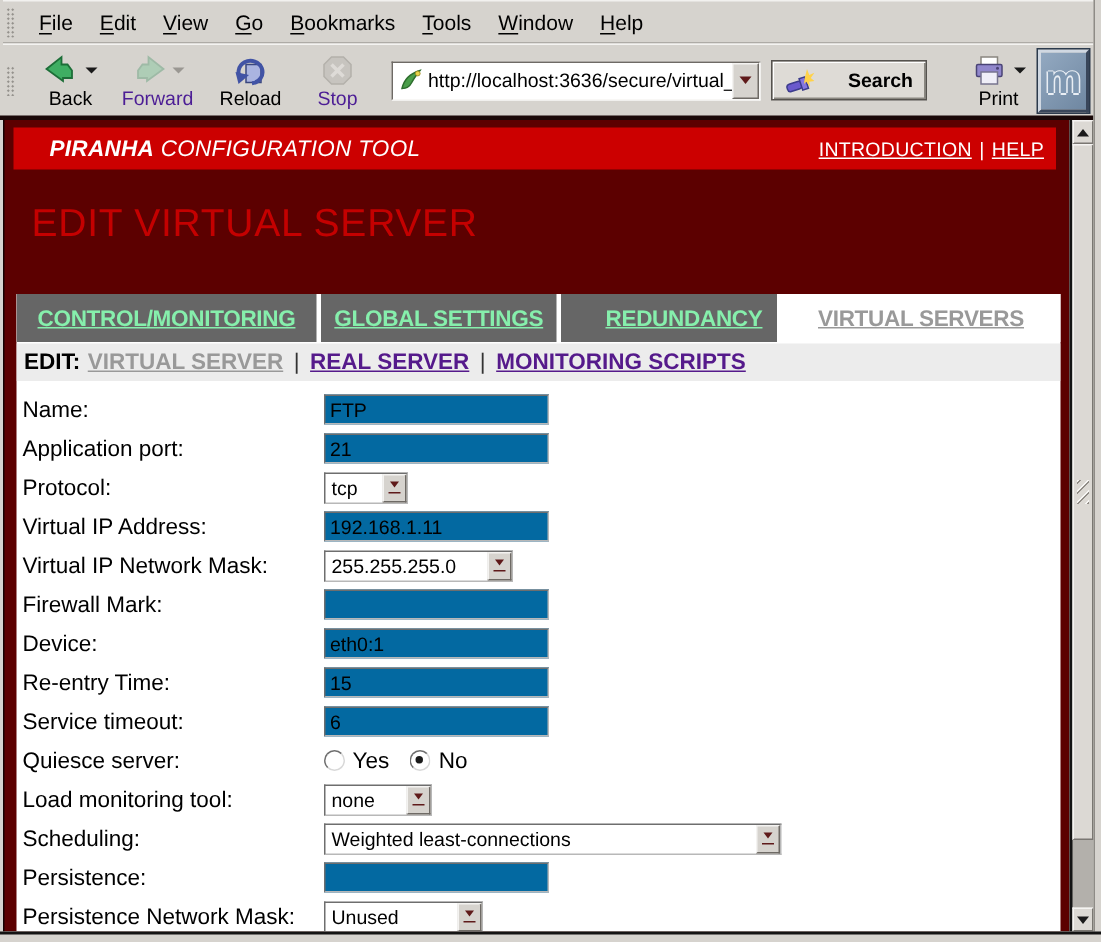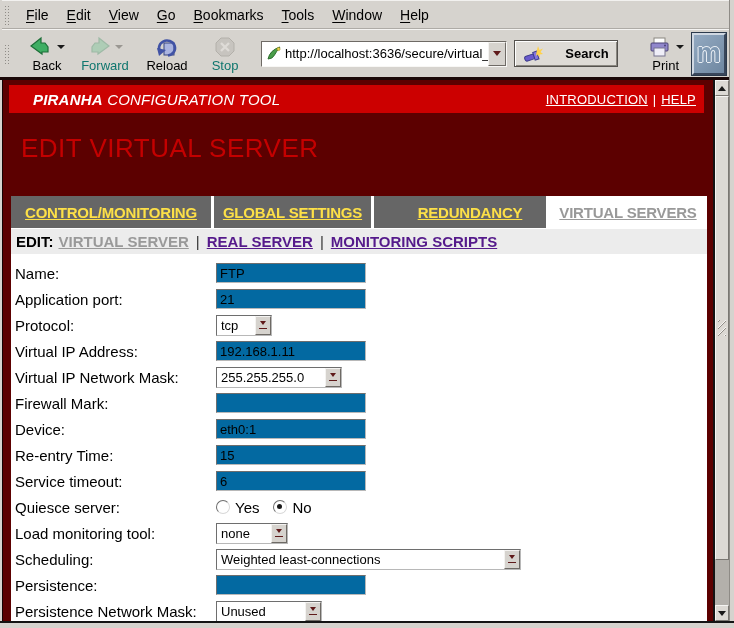--- a/index.html
+++ b/index.html
@@ -21,21 +21,21 @@
     background-image:radial-gradient(#8f8c87 35%,transparent 40%);background-size:3px 3px;}
   .menu-item{font-size:14px;color:#000;padding:3px 9px;white-space:nowrap;cursor:default;}
   .menu-item u{text-underline-offset:2px;}
 
   
   #toolbar{position:absolute;left:2px;top:29px;width:727px;height:48px;display:flex;align-items:center;
     background:#d6d3ce;border-top:1px solid #f4f3f1;box-sizing:border-box;}
   .tb-btn{display:flex;flex-direction:column;align-items:center;justify-content:center;padding:1px 5px;min-width:42px;}
   .tb-btn .iconrow{display:flex;align-items:center;gap:4px;height:24px;}
   .tb-btn .lbl{font-size:13px;color:#000;line-height:14px;}
-  .tb-btn.disabled .lbl{color:#0f766e;}
+  .tb-btn.disabled .lbl{color:#4c1d95;}
   .tb-btn.disabled svg{opacity:.45;}
   .drop{width:0;height:0;border:4px solid transparent;border-top-color:#1a1a1a;margin-top:4px;}
   .drop.gray{border-top-color:#9a9792;}
   #urlbar{display:flex;align-items:center;height:26px;width:292px;margin-left:10px;background:#fff;
     border:1px solid;border-color:#6e6a65 #f8f7f5 #f8f7f5 #6e6a65;box-sizing:border-box;}
   #urlbar .proxy-icon{flex:none;margin:0 4px 0 5px;}
   #url-input{flex:1;border:0;outline:none;font-family:"Liberation Sans",sans-serif;font-size:13px;color:#000;
     padding:0;min-width:0;background:transparent;}
   .url-dropmarker{flex:none;width:18px;height:24px;display:flex;align-items:center;justify-content:center;
     background:#d6d3ce;border:1px solid;border-color:#f4f3f1 #6e6a65 #6e6a65 #f4f3f1;box-sizing:border-box;}
@@ -63,24 +63,24 @@
   .hdr-link{color:#fff;text-decoration:underline;letter-spacing:.2px;cursor:pointer;white-space:nowrap;}
   .hdr-sep{color:#fff;}
   #page-title{position:absolute;left:18px;top:53px;font-size:26px;color:#c40000;letter-spacing:.5px;}
 
   #content{position:absolute;left:8px;top:116px;width:696px;height:425px;background:#fff;overflow:hidden;}
 
   
   #tab-row{display:flex;height:32px;background:#fff;}
   .tab{height:32px;display:flex;align-items:center;justify-content:center;
     font-size:15px;font-weight:bold;letter-spacing:-.2px;text-decoration:underline;cursor:pointer;
-    background:#666666;color:#fde047;margin-right:3px;box-sizing:border-box;flex:none;}
+    background:#666666;color:#86efac;margin-right:3px;box-sizing:border-box;flex:none;}
   .tab.tab-1{width:200px;}
   .tab.tab-2{width:157px;}
-  .tab.tab-3{width:172px;padding-left:20px;}
+  .tab.tab-3{width:144px;padding-left:20px;}
   .tab.tab-4{flex:1;margin-right:0;background:#fff;color:#999999;}
 
   
   #subnav{height:25px;background:#ececec;display:flex;align-items:center;padding-left:5px;margin-top:1px;
     font-size:15px;font-weight:bold;white-space:nowrap;}
   #subnav .prefix{color:#000;margin-right:5px;}
   .snlink{color:#551a8b;text-decoration:underline;cursor:pointer;}
   .snlink.current{color:#999999;}
   .snsep{color:#333;margin:0 7px;font-weight:normal;}
 

